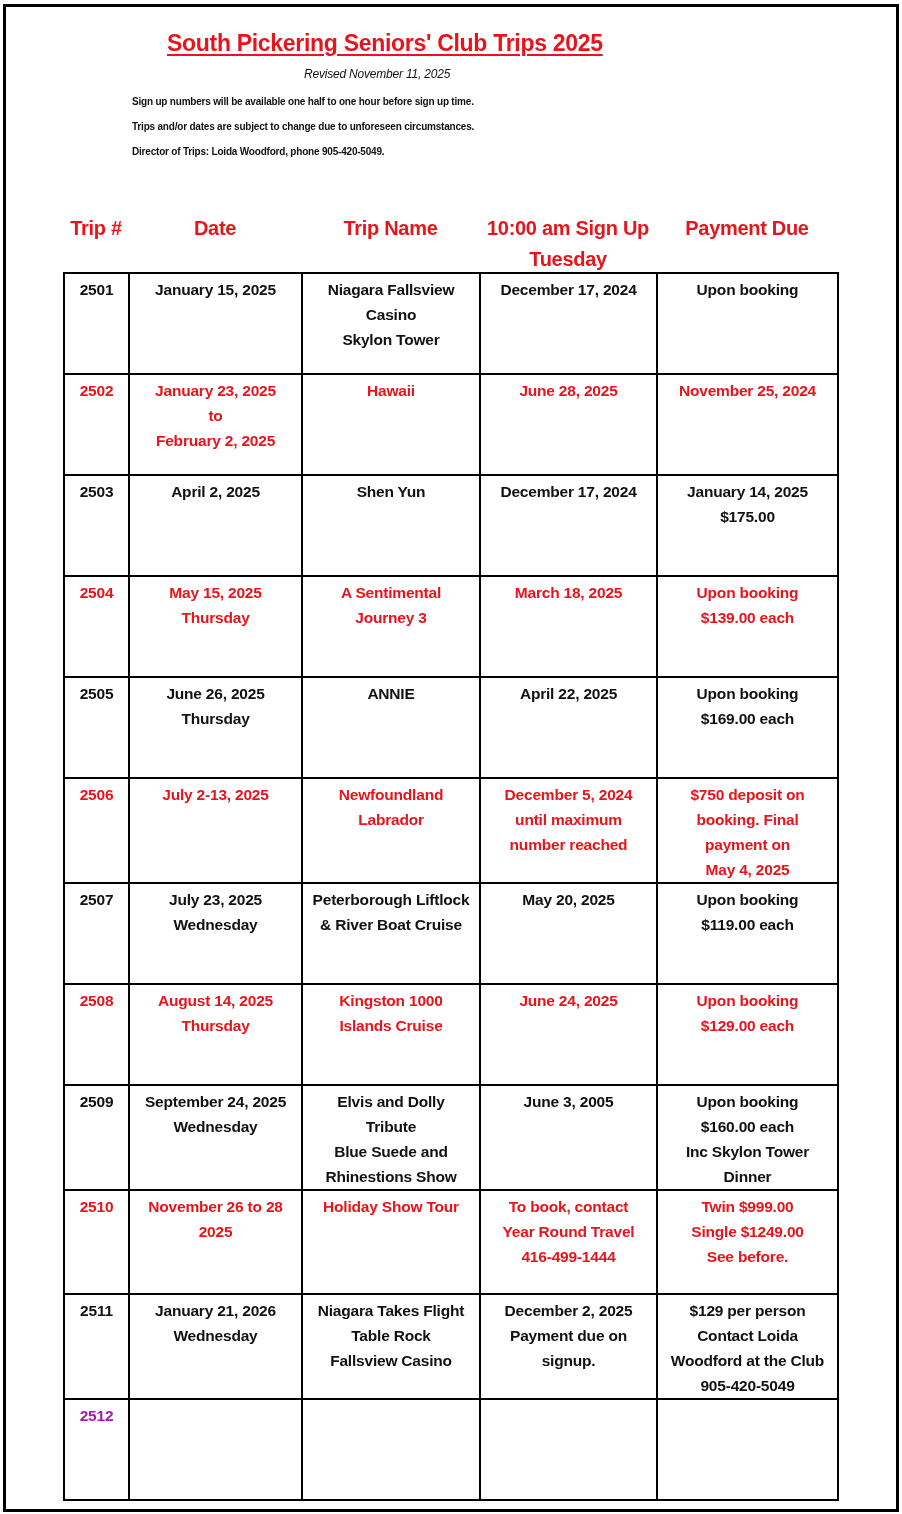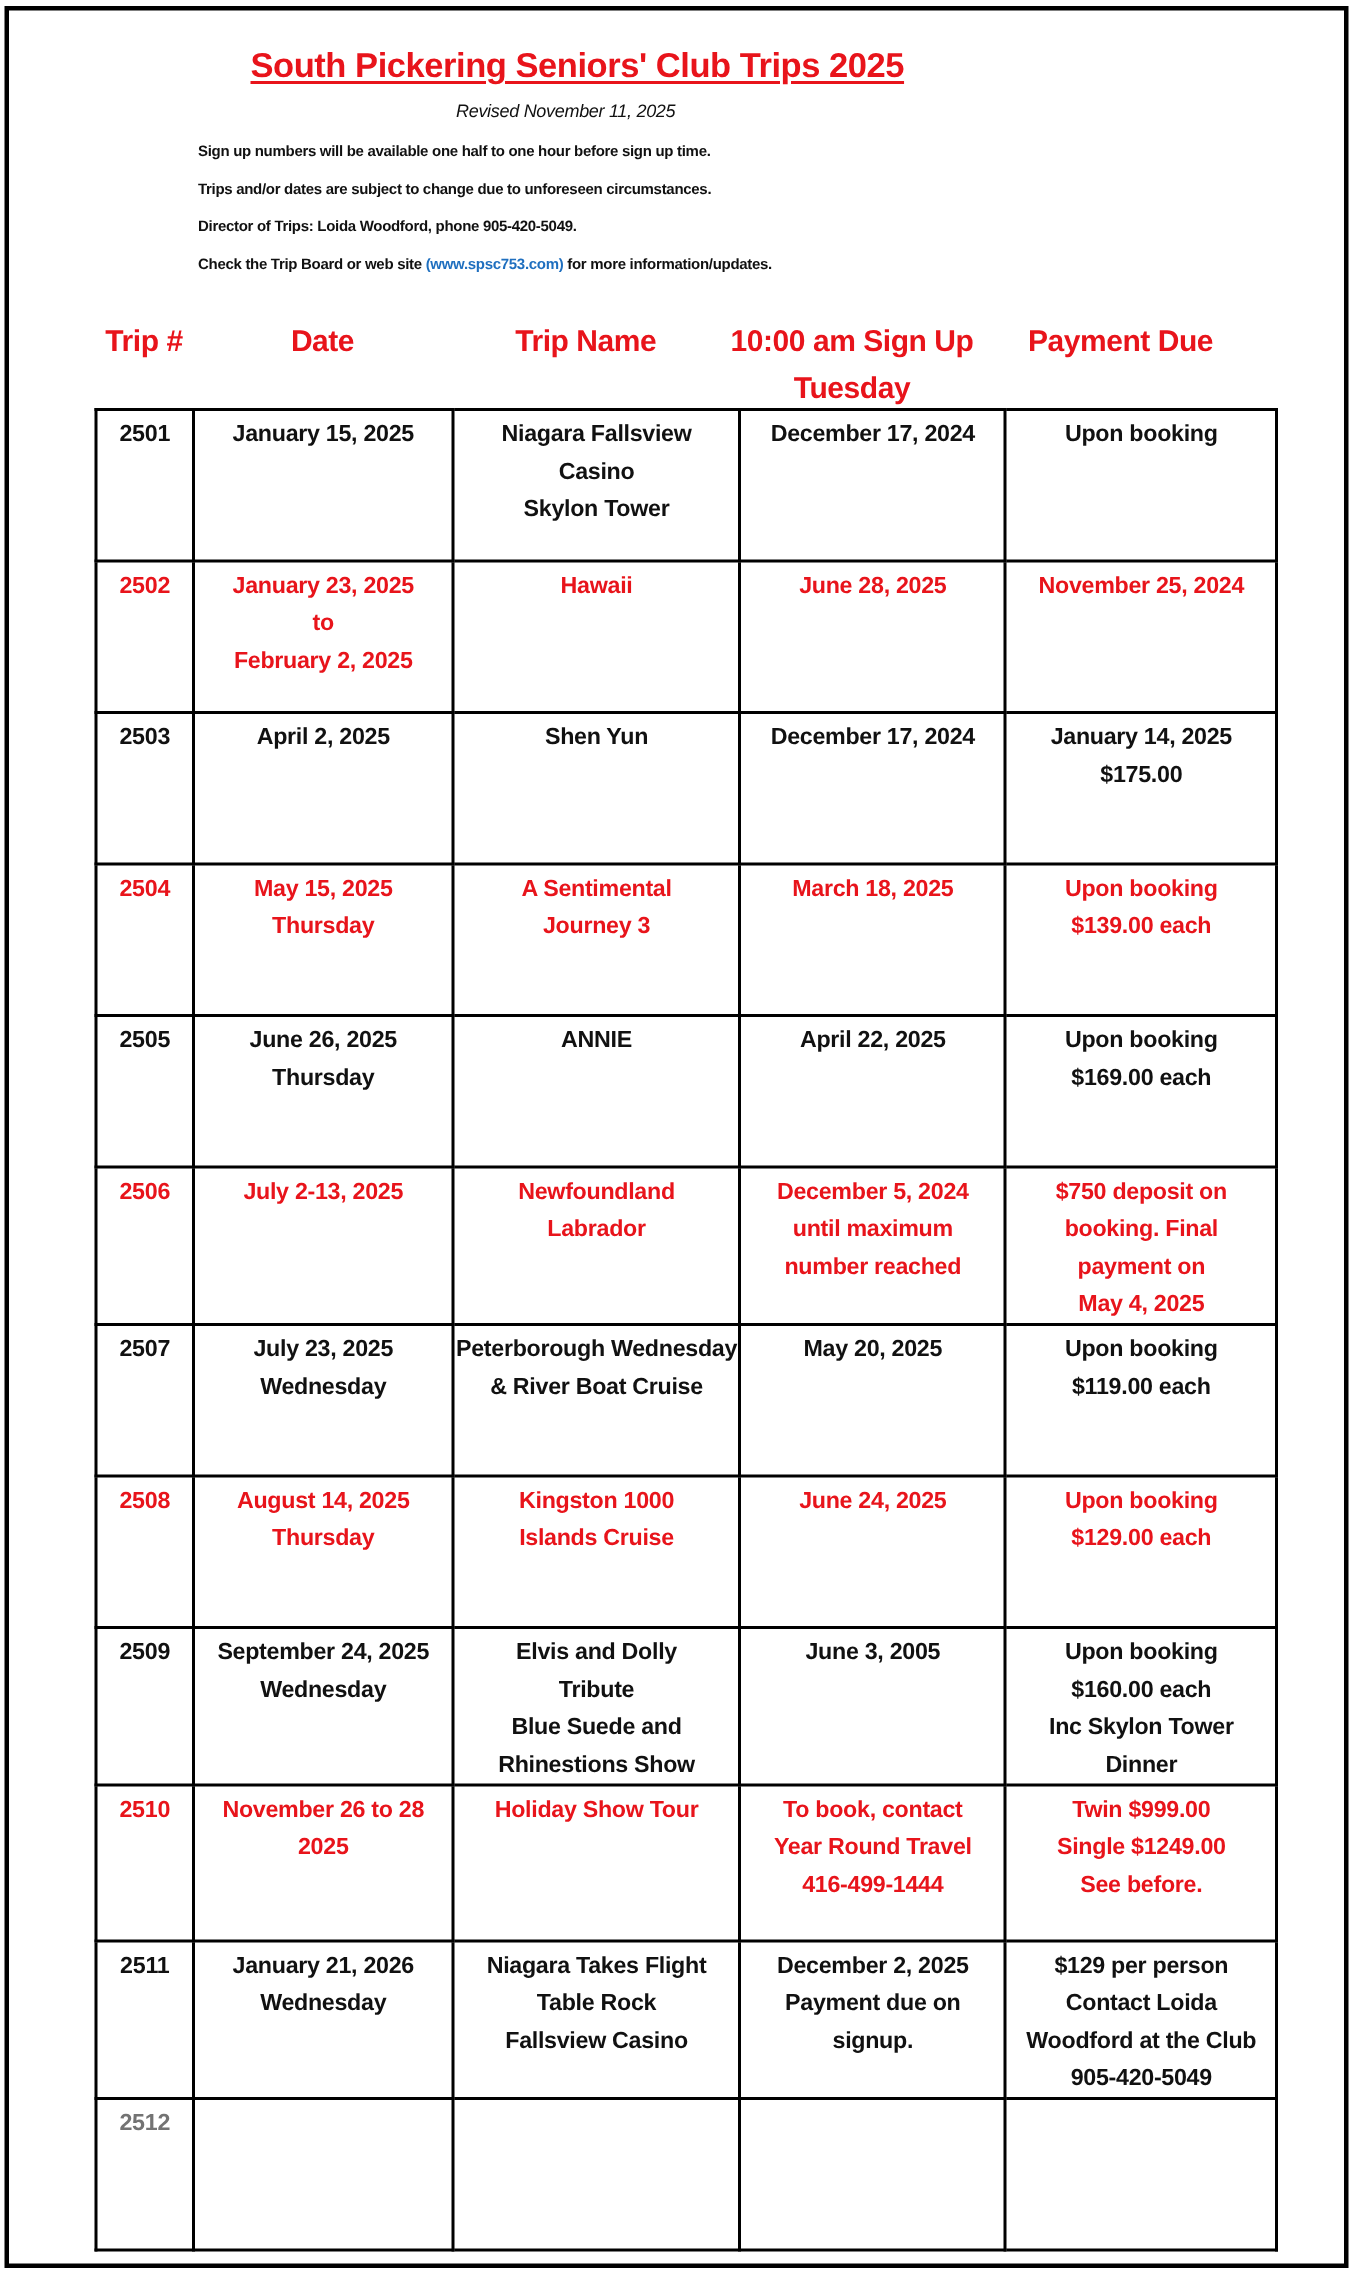--- a/index.html
+++ b/index.html
@@ -16,36 +16,35 @@
            line-height:25px; letter-spacing:-0.2px; }
   .notes div { white-space:nowrap; }
   .link { color:#1f6fbf; }
   .hdr { position:absolute; top:213px; font-size:20px; font-weight:bold; color:#e8141b;
          text-align:center; line-height:31px; white-space:nowrap; letter-spacing:-0.3px; }
   table { position:absolute; left:63px; top:272px; border-collapse:collapse; table-layout:fixed; }
   td { border:2px solid #000; vertical-align:top; text-align:center; padding:3px 1px 0 1px;
        font-size:15.5px; font-weight:bold; line-height:25px; color:#111; letter-spacing:-0.2px;
        white-space:nowrap; overflow:hidden; }
   tr.red td { color:#e8141b; }
-  td.red { color:#737373; }
+  td.red { color:#a21caf; }
   .line { display:block; }
 </style>
 </head>
 <body>
 
 <div class="frame"></div>
 
 <div class="title">South Pickering Seniors' Club Trips 2025</div>
 <div class="revised">Revised November 11, 2025</div>
 
 <div class="notes">
   <div>Sign up numbers will be available one half to one hour before sign up time.</div>
   <div>Trips and/or dates are subject to change due to unforeseen circumstances.</div>
   <div>Director of Trips: Loida Woodford, phone 905-420-5049.</div>
-  <div><span>Check the Trip Board or web site </span><span class="link">(www.spsc753.com)</span><span> for more information/updates.</span></div>
 </div>
 
 <div class="hdr" style="left:63px;width:66px;">Trip #</div>
 <div class="hdr" style="left:128px;width:174px;">Date</div>
 <div class="hdr" style="left:301px;width:179px;">Trip Name</div>
 <div class="hdr" style="left:479px;width:178px;">
   <span class="line">10:00 am Sign Up</span>
   <span class="line">Tuesday</span>
 </div>
 <div class="hdr" style="left:656px;width:182px;">Payment Due</div>
@@ -179,21 +178,21 @@
       </tr>
       <tr style="height: 101px;">
         <td style="height: 96px;">
           <span class="line">2507</span>
         </td>
         <td style="height: 96px;">
           <span class="line">July 23, 2025</span>
           <span class="line">Wednesday</span>
         </td>
         <td style="height: 96px;">
-          <span class="line">Peterborough Wednesday</span>
+          <span class="line">Peterborough Liftlock</span>
           <span class="line">&amp; River Boat Cruise</span>
         </td>
         <td style="height: 96px;">
           <span class="line">May 20, 2025</span>
         </td>
         <td style="height: 96px;">
           <span class="line">Upon booking</span>
           <span class="line">$119.00 each</span>
         </td>
       </tr>

